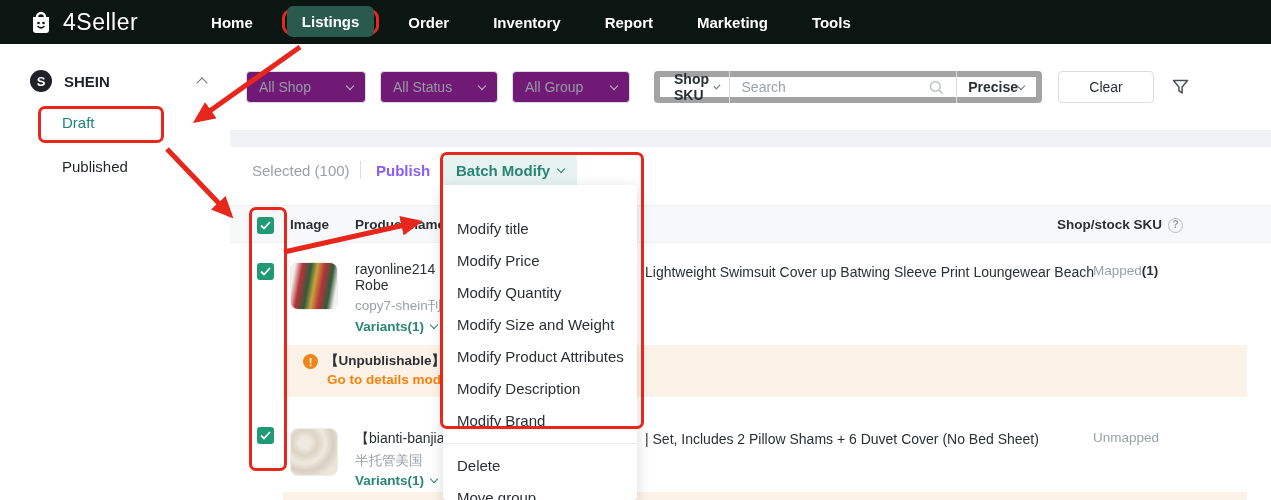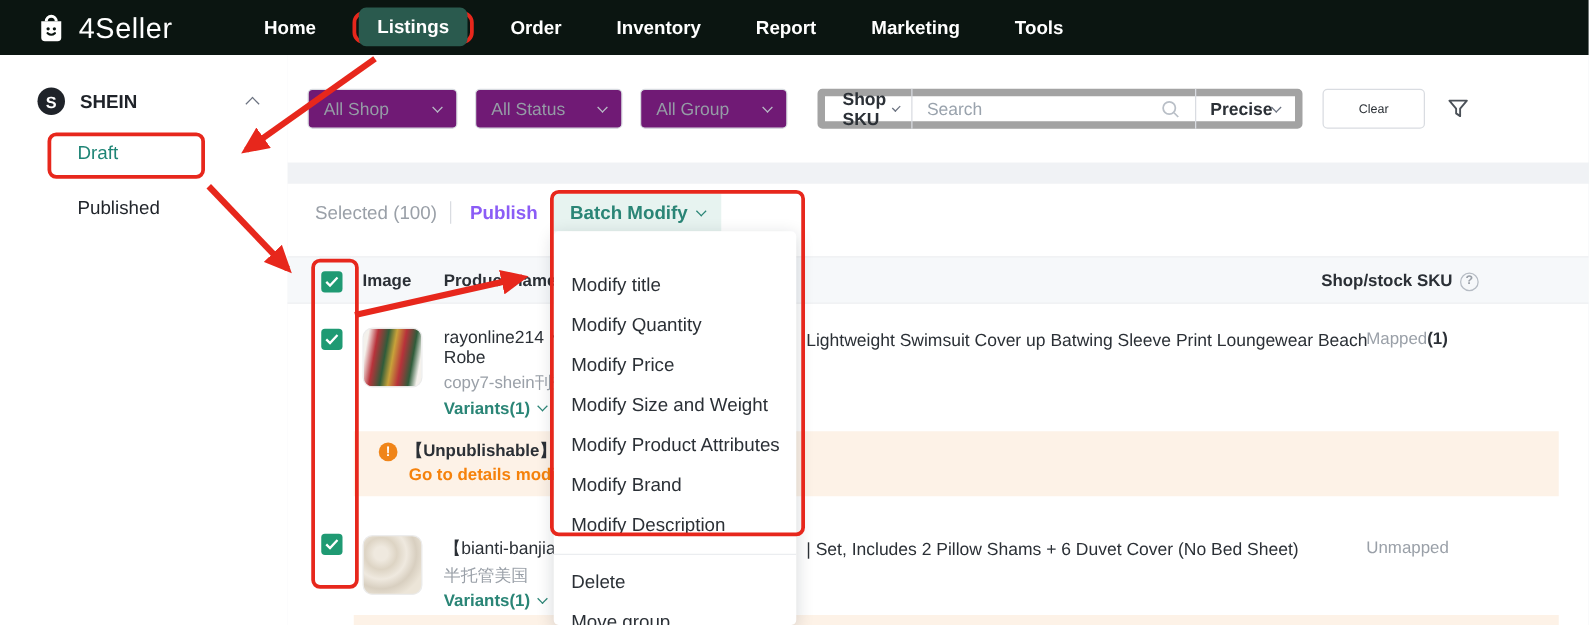--- a/index.html
+++ b/index.html
@@ -45,22 +45,22 @@
   .sku-group { width:388px; height:32px; border:6px solid #a3a3a3; border-radius:4px; background:#fff;
     display:flex; align-items:center; margin-right:16px; }
   .sku-type { width:92px; display:flex; align-items:center; justify-content:space-between; padding:0 10px 0 14px;
     font-size:14px; font-weight:600; color:#2b3036; cursor:pointer; }
   .vdiv { width:1px; height:32px; background:#d9dce1; }
   .search-box { flex:1; display:flex; align-items:center; height:100%; }
   .search-input { flex:1; border:none; outline:none; font-size:14px; color:#2b3036; padding:0 6px 0 12px; background:transparent; }
   .search-input::placeholder { color:#9aa3ad; }
   .precise { width:84px; display:flex; align-items:center; justify-content:space-between;
     padding:0 12px; font-size:14px; font-weight:600; color:#2b3036; cursor:pointer; }
-  .clear-btn { width:82px; height:32px; border:1px solid #d9dce1; border-radius:4px; background:#fff;
-    font-size:10px; color:#2b3036; cursor:pointer; margin-right:18px; }
+  .clear-btn { width:96px; height:32px; border:1px solid #d9dce1; border-radius:4px; background:#fff;
+    font-size:14px; color:#2b3036; cursor:pointer; margin-right:18px; }
   .funnel { cursor:pointer; display:flex; align-items:center; }
 
   
   .table-card { margin-top:17px; background:#fff; flex:1; position:relative; }
   .selected-label { position:absolute; top:15px; left:22px; font-size:15px; color:#9aa0a8; }
   .tb-div { position:absolute; top:14px; left:130px; width:1px; height:18px; background:#d9dce1; }
   .publish-link { position:absolute; top:15px; left:146px; font-size:15px; font-weight:700; color:#8b5cf6; cursor:pointer; }
   .batch-btn { position:absolute; top:8px; left:213px; height:30px; padding:0 13px; background:#e7f3f0;
     display:flex; align-items:center; gap:8px; font-size:15px; font-weight:600; color:#2a8576; cursor:pointer; }
   .batch-btn .chev { border-color:#2a8576; }
@@ -262,26 +262,26 @@
             <span class="chev down small"></span>
         </div>
         <div class="title-right" style="top:284px;">| Set, Includes 2 Pillow Shams + 6 Duvet Cover (No Bed Sheet)</div>
         <div class="sku-cell" style="top:283px;">Unmapped</div>
       </div>
 
       <div class="warn-band warn-2"></div>
 
       <div class="dropdown">
         <div class="dd-item">Modify title</div>
+        <div class="dd-item">Modify Price</div>
         <div class="dd-item">Modify Quantity</div>
-        <div class="dd-item">Modify Price</div>
         <div class="dd-item">Modify Size and Weight</div>
         <div class="dd-item">Modify Product Attributes</div>
+        <div class="dd-item">Modify Description</div>
         <div class="dd-item">Modify Brand</div>
-        <div class="dd-item">Modify Description</div>
         <div class="dd-divider"></div>
         <div class="dd-item">Delete</div>
         <div class="dd-item">Move group</div>
       </div>
     </div>
   </div>
 </div>
 
 <div class="anno anno-dropdown"></div>
 <div class="anno anno-checkcol"></div>

